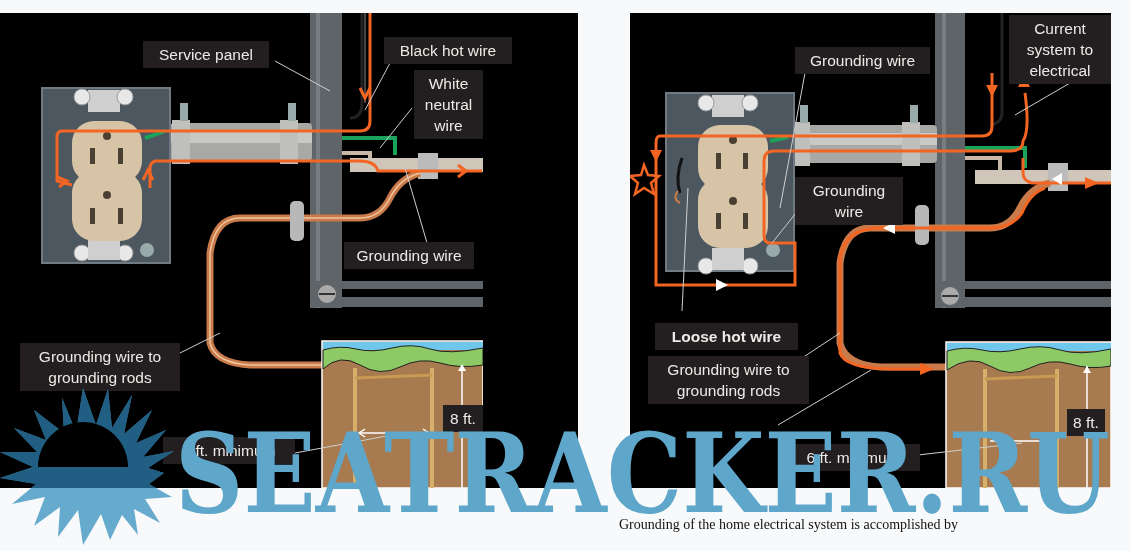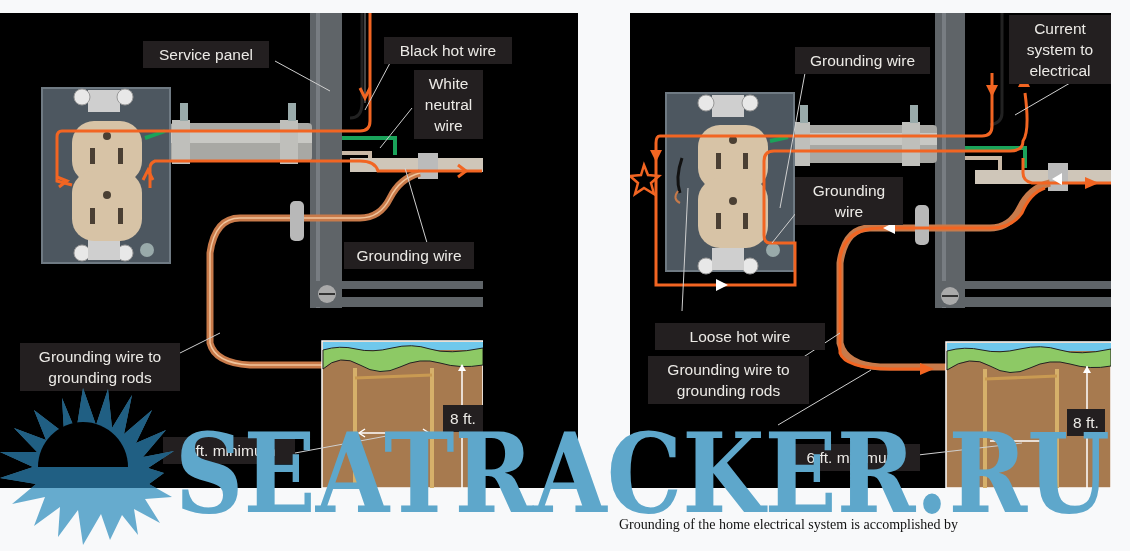--- a/index.html
+++ b/index.html
@@ -200,21 +200,21 @@
   <div class="label" style="left:165px;top:34px;width:135px;">Grounding wire</div>
   <div class="label" style="left:379px;top:2px;width:102px;line-height:21px;">
     <div>Current</div>
     <div>system to</div>
     <div>electrical</div>
   </div>
   <div class="label" style="left:165px;top:164px;width:108px;">
     <div>Grounding</div>
     <div>wire</div>
   </div>
-  <div class="label" style="left:25px;top:310px;width:170px;">Loose hot wire</div>
+  <div class="label" style="left:25px;top:310px;width:143px;font-weight:bold;">Loose hot wire</div>
   <div class="label" style="left:18px;top:343px;width:161px;">
     <div>Grounding wire to</div>
     <div>grounding rods</div>
   </div>
   <div class="label" style="left:156px;top:431px;width:134px;">6 ft. minimum</div>
   <div class="label" style="left:437px;top:396px;width:38px;padding:3px 4px;">8 ft.</div>
 </div>
 
 <div class="caption">Grounding of the home electrical system is accomplished by</div>
 

